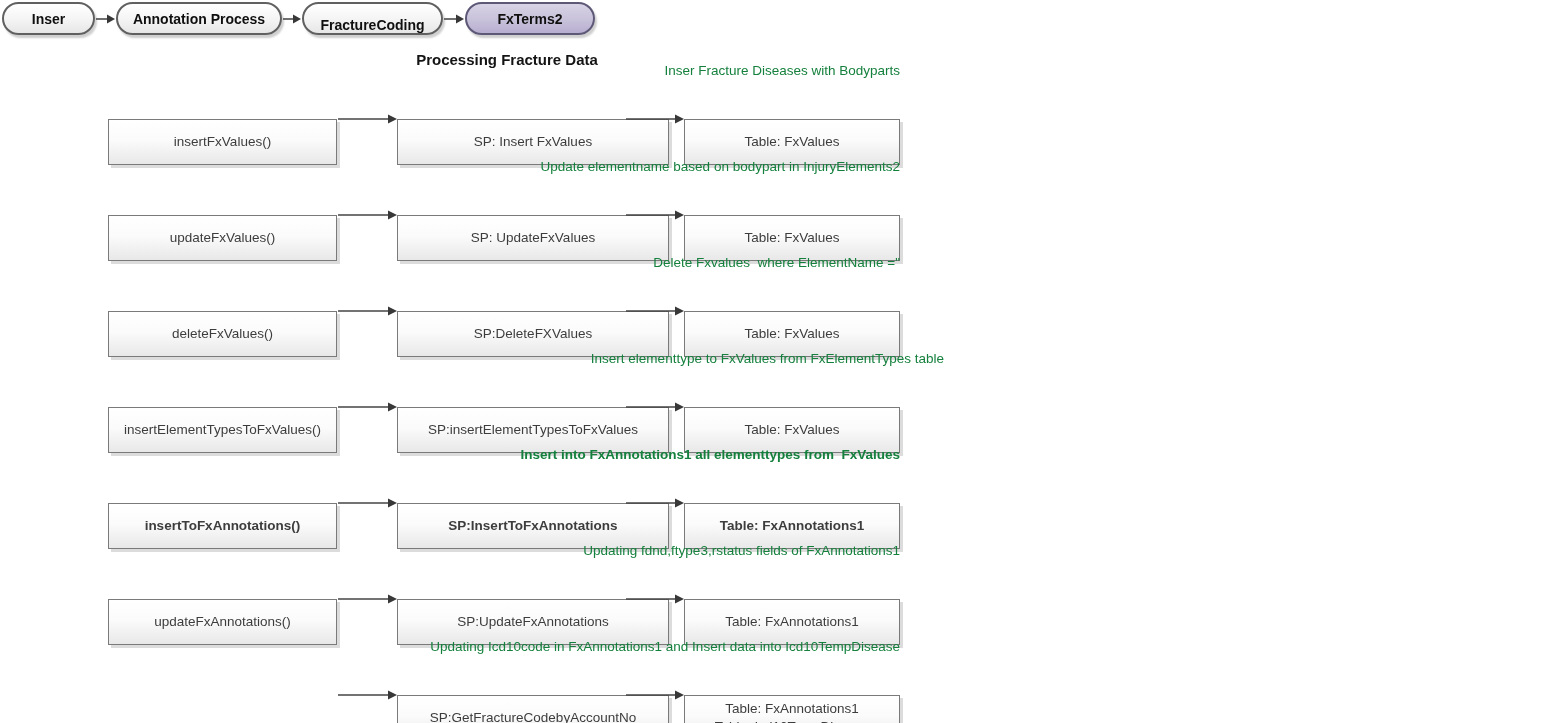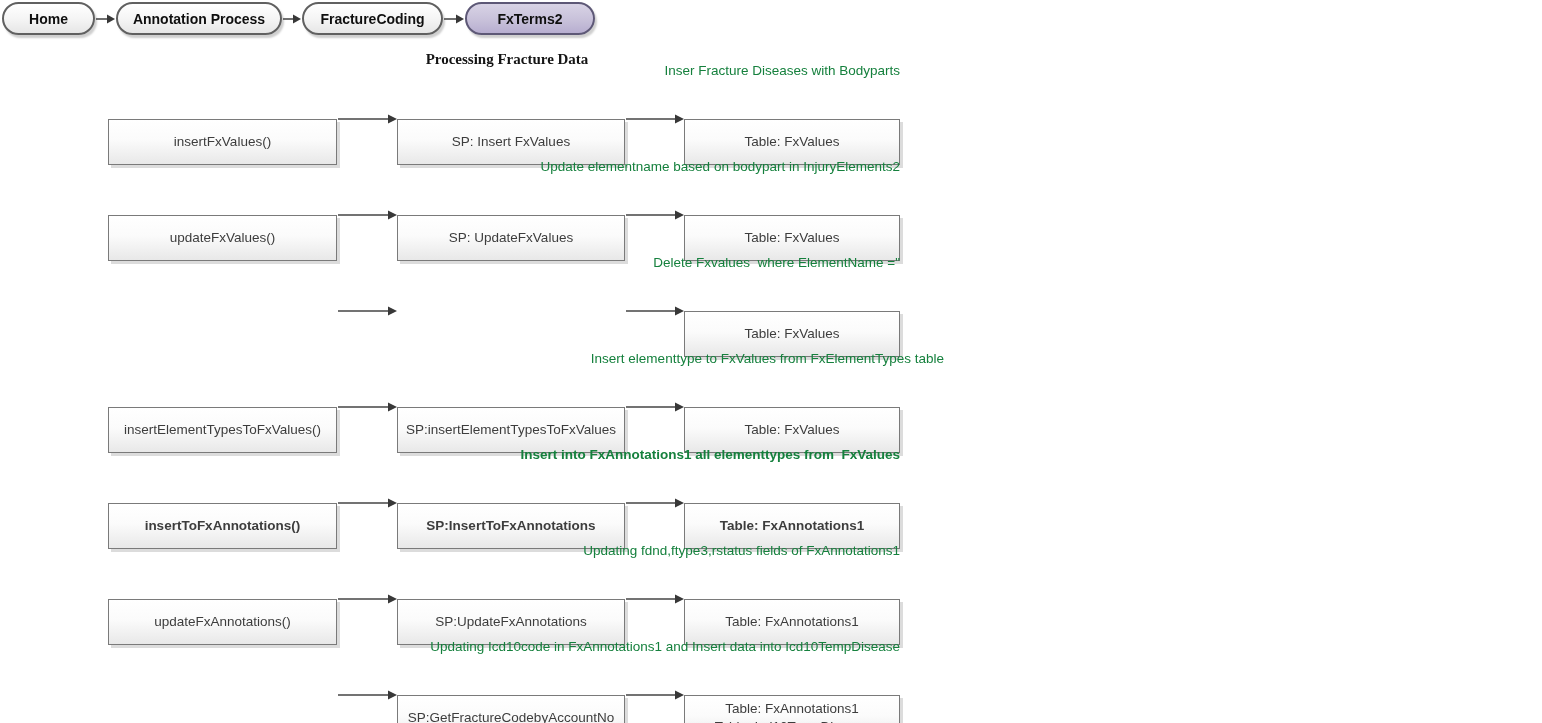--- a/index.html
+++ b/index.html
@@ -23,69 +23,69 @@
     cursor:pointer;
   }
   .pill.active{
     background:linear-gradient(180deg,#d8d3e5 0%,#c8c1da 55%,#b7aed0 100%);
     border-color:#5d5876;
   }
   .bc-arrow{position:absolute;top:2px;height:33px;}
   
   .title{
     position:absolute;left:507px;top:51px;transform:translateX(-50%);
-    font-weight:bold;font-size:15px;color:#141414;white-space:nowrap;font-family:Liberation Serif, serif;
+    font-weight:bold;font-size:15px;color:#141414;white-space:nowrap;
   }
   
   .row{position:absolute;left:0;width:1542px;height:48px;}
   .caption{
     position:absolute;right:642px;top:-32px;
     font-size:13.5px;color:#15803d;white-space:pre;text-align:right;
   }
   .box{
     position:absolute;top:0;height:46px;
     border:1px solid #7a7a7a;
     background:linear-gradient(180deg,#ffffff 0%,#fbfbfb 45%,#e8e8e8 100%);
     box-shadow:3px 3px 0 #dcdcdc;
     display:flex;flex-direction:column;align-items:center;justify-content:center;
     font-size:13.5px;color:#3d3d3d;text-align:center;line-height:1.35;
     box-sizing:border-box;white-space:nowrap;margin-top:24px;
   }
   .box.fn{left:108px;width:229px;}
-  .box.sp{left:397px;width:228px;}
+  .box.sp{left:397px;width:272px;}
   .box.tbl{left:684px;width:216px;}
   .flow-arrow{position:absolute;top:0;height:48px;}
   .fa1{left:338px;width:59px;}
   .fa2{left:626px;width:58px;}
   svg{display:block;}
 </style>
 </head>
 <body>
 
 <div id="canvas">
 
   <div class="pill" style="left:2px;width:93px;">
-    <span>Home</span>
+    <span>Inser</span>
   </div>
   <span class="bc-arrow" style="left:95px;width:21px;">
     <svg width="21" height="33">
         <line x1="1" y1="17" x2="12" y2="17" stroke="#404040" stroke-width="1.5"></line>
         <polygon points="12,12.5 20,17 12,21.5" fill="#383838"></polygon>
       </svg>
   </span>
   <div class="pill" style="left:116px;width:166px;">
     <span>Annotation Process</span>
   </div>
   <span class="bc-arrow" style="left:282px;width:20px;">
     <svg width="20" height="33">
         <line x1="1" y1="17" x2="11" y2="17" stroke="#404040" stroke-width="1.5"></line>
         <polygon points="11,12.5 19,17 11,21.5" fill="#383838"></polygon>
       </svg>
   </span>
-  <div class="pill" style="left:302px;width:141px;">
+  <div class="pill" style="left:302px;width:141px;align-items:flex-end;">
     <span>FractureCoding</span>
   </div>
   <span class="bc-arrow" style="left:443px;width:22px;">
     <svg width="22" height="33">
         <line x1="1" y1="17" x2="13" y2="17" stroke="#404040" stroke-width="1.5"></line>
         <polygon points="13,12.5 21,17 13,21.5" fill="#383838"></polygon>
       </svg>
   </span>
   <div class="pill active" style="left:465px;width:130px;">
     <span>FxTerms2</span>
@@ -138,26 +138,32 @@
           <polygon points="49,19.5 58,24 49,28.5" fill="#383838"></polygon>
         </svg>
       </span>
     <div class="box tbl">
         <span>Table: FxValues</span>
       </div>
   </div>
 
   <div class="row" style="top:287px;">
     <div class="caption">Delete Fxvalues  where ElementName ="</div>
-    <span class="flow-arrow fa1">
-        <svg width="59" height="48">
-          <line x1="0" y1="24" x2="50" y2="24" stroke="#454545" stroke-width="1.4"></line>
-          <polygon points="50,19.5 59,24 50,28.5" fill="#383838"></polygon>
-        </svg>
-      </span>
+    <div class="box fn">
+        <span>deleteFxValues()</span>
+      </div>
+    <span class="flow-arrow fa1">
+        <svg width="59" height="48">
+          <line x1="0" y1="24" x2="50" y2="24" stroke="#454545" stroke-width="1.4"></line>
+          <polygon points="50,19.5 59,24 50,28.5" fill="#383838"></polygon>
+        </svg>
+      </span>
+    <div class="box sp">
+        <span>SP:DeleteFXValues</span>
+      </div>
     <span class="flow-arrow fa2">
         <svg width="58" height="48">
           <line x1="0" y1="24" x2="49" y2="24" stroke="#454545" stroke-width="1.4"></line>
           <polygon points="49,19.5 58,24 49,28.5" fill="#383838"></polygon>
         </svg>
       </span>
     <div class="box tbl">
         <span>Table: FxValues</span>
       </div>
   </div>

